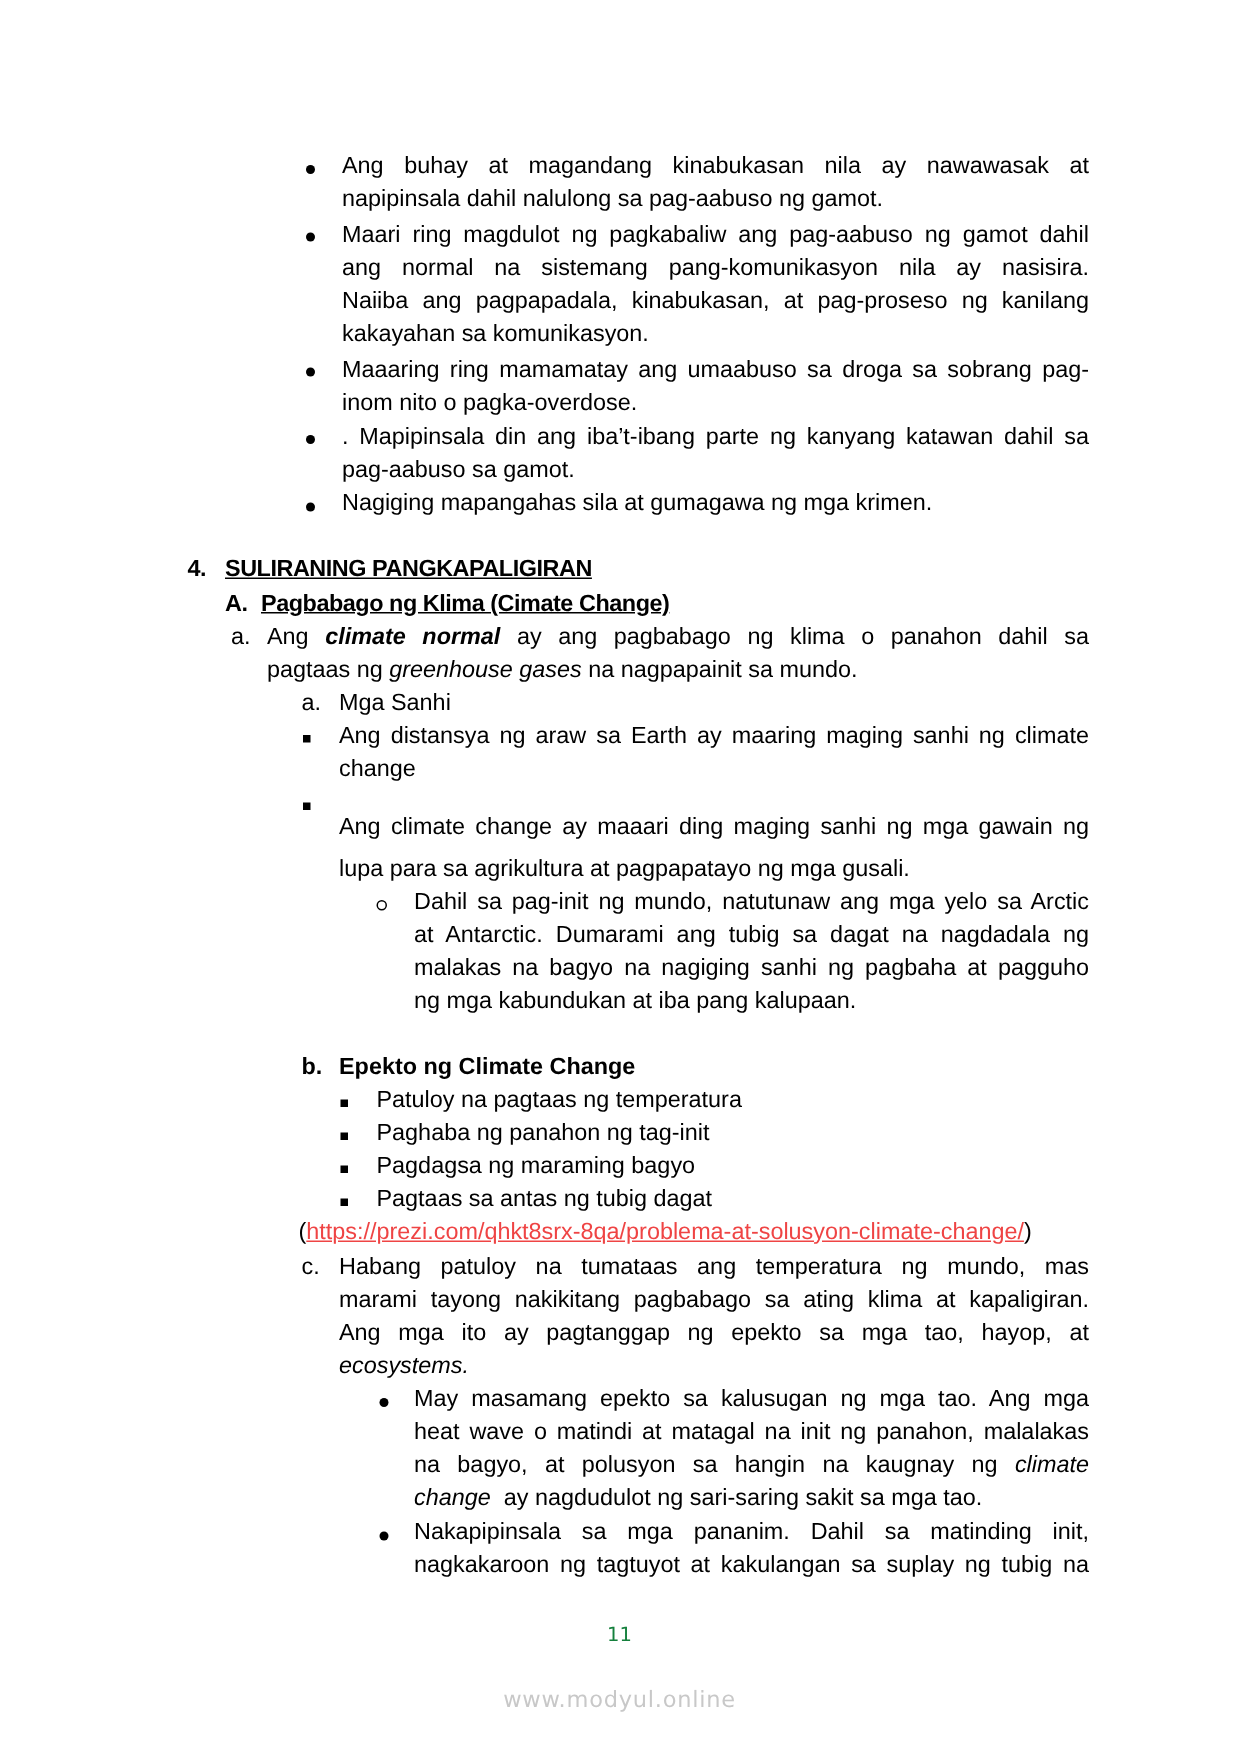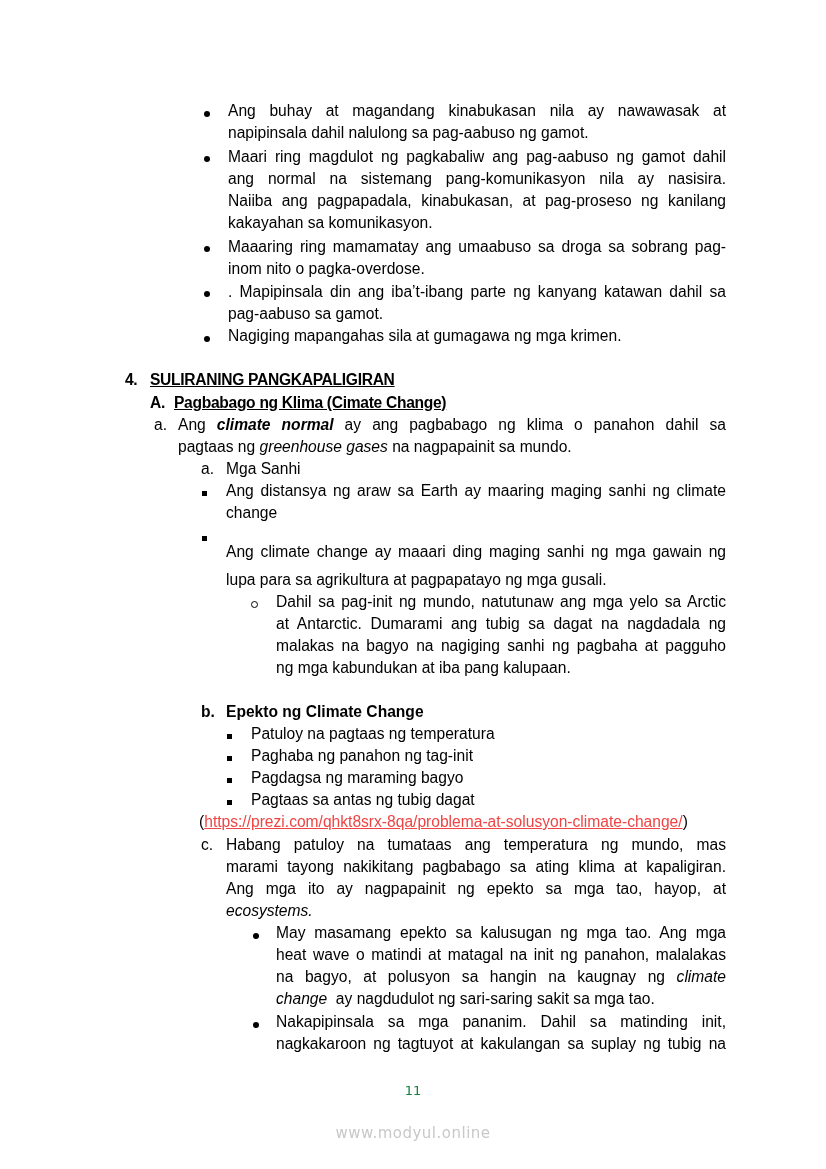--- a/index.html
+++ b/index.html
@@ -151,21 +151,21 @@
   <span class="bullet" style="left:227px; top:789px;"><span class="sq" style="margin-top:9px;"></span></span>
   <div class="line" style="left:251px; top:789px;">Pagtaas sa antas ng tubig dagat</div>
 
   <div class="line" style="left:199px; top:811px;">
     <span>(</span><a class="link">https://prezi.com/qhkt8srx-8qa/problema-at-solusyon-climate-change/</a><span>)</span>
   </div>
 
   <div class="line" style="left:201px; top:834px;">c.</div>
   <div class="line just" style="left:226px; top:856px; width:500px;">marami tayong nakikitang pagbabago sa ating klima at kapaligiran.</div>
   <div class="line just" style="left:226px; top:834px; width:500px;">Habang patuloy na tumataas ang temperatura ng mundo, mas</div>
-  <div class="line just" style="left:226px; top:878px; width:500px;">Ang mga ito ay nagpapainit ng epekto sa mga tao, hayop, at</div>
+  <div class="line just" style="left:226px; top:878px; width:500px;">Ang mga ito ay pagtanggap ng epekto sa mga tao, hayop, at</div>
   <div class="line i" style="left:226px; top:900px;">ecosystems.</div>
 
   <span class="bullet" style="left:253px; top:923px;"><span class="dot" style="margin-top:8px;"></span></span>
   <div class="line just" style="left:276px; top:922px; width:450px;">May masamang epekto sa kalusugan ng mga tao. Ang mga</div>
   <div class="line just" style="left:276px; top:944px; width:450px;">heat wave o matindi at matagal na init ng panahon, malalakas</div>
   <div class="line" style="left:276px; top:988px;">
     <span class="i">change</span><span style="white-space:pre;">  ay nagdudulot ng sari-saring sakit sa mga tao.</span>
   </div>
   <div class="line just" style="left:276px; top:966px; width:450px;">
     <span>na bagyo, at polusyon sa hangin na kaugnay ng </span> <span class="i">climate</span>

